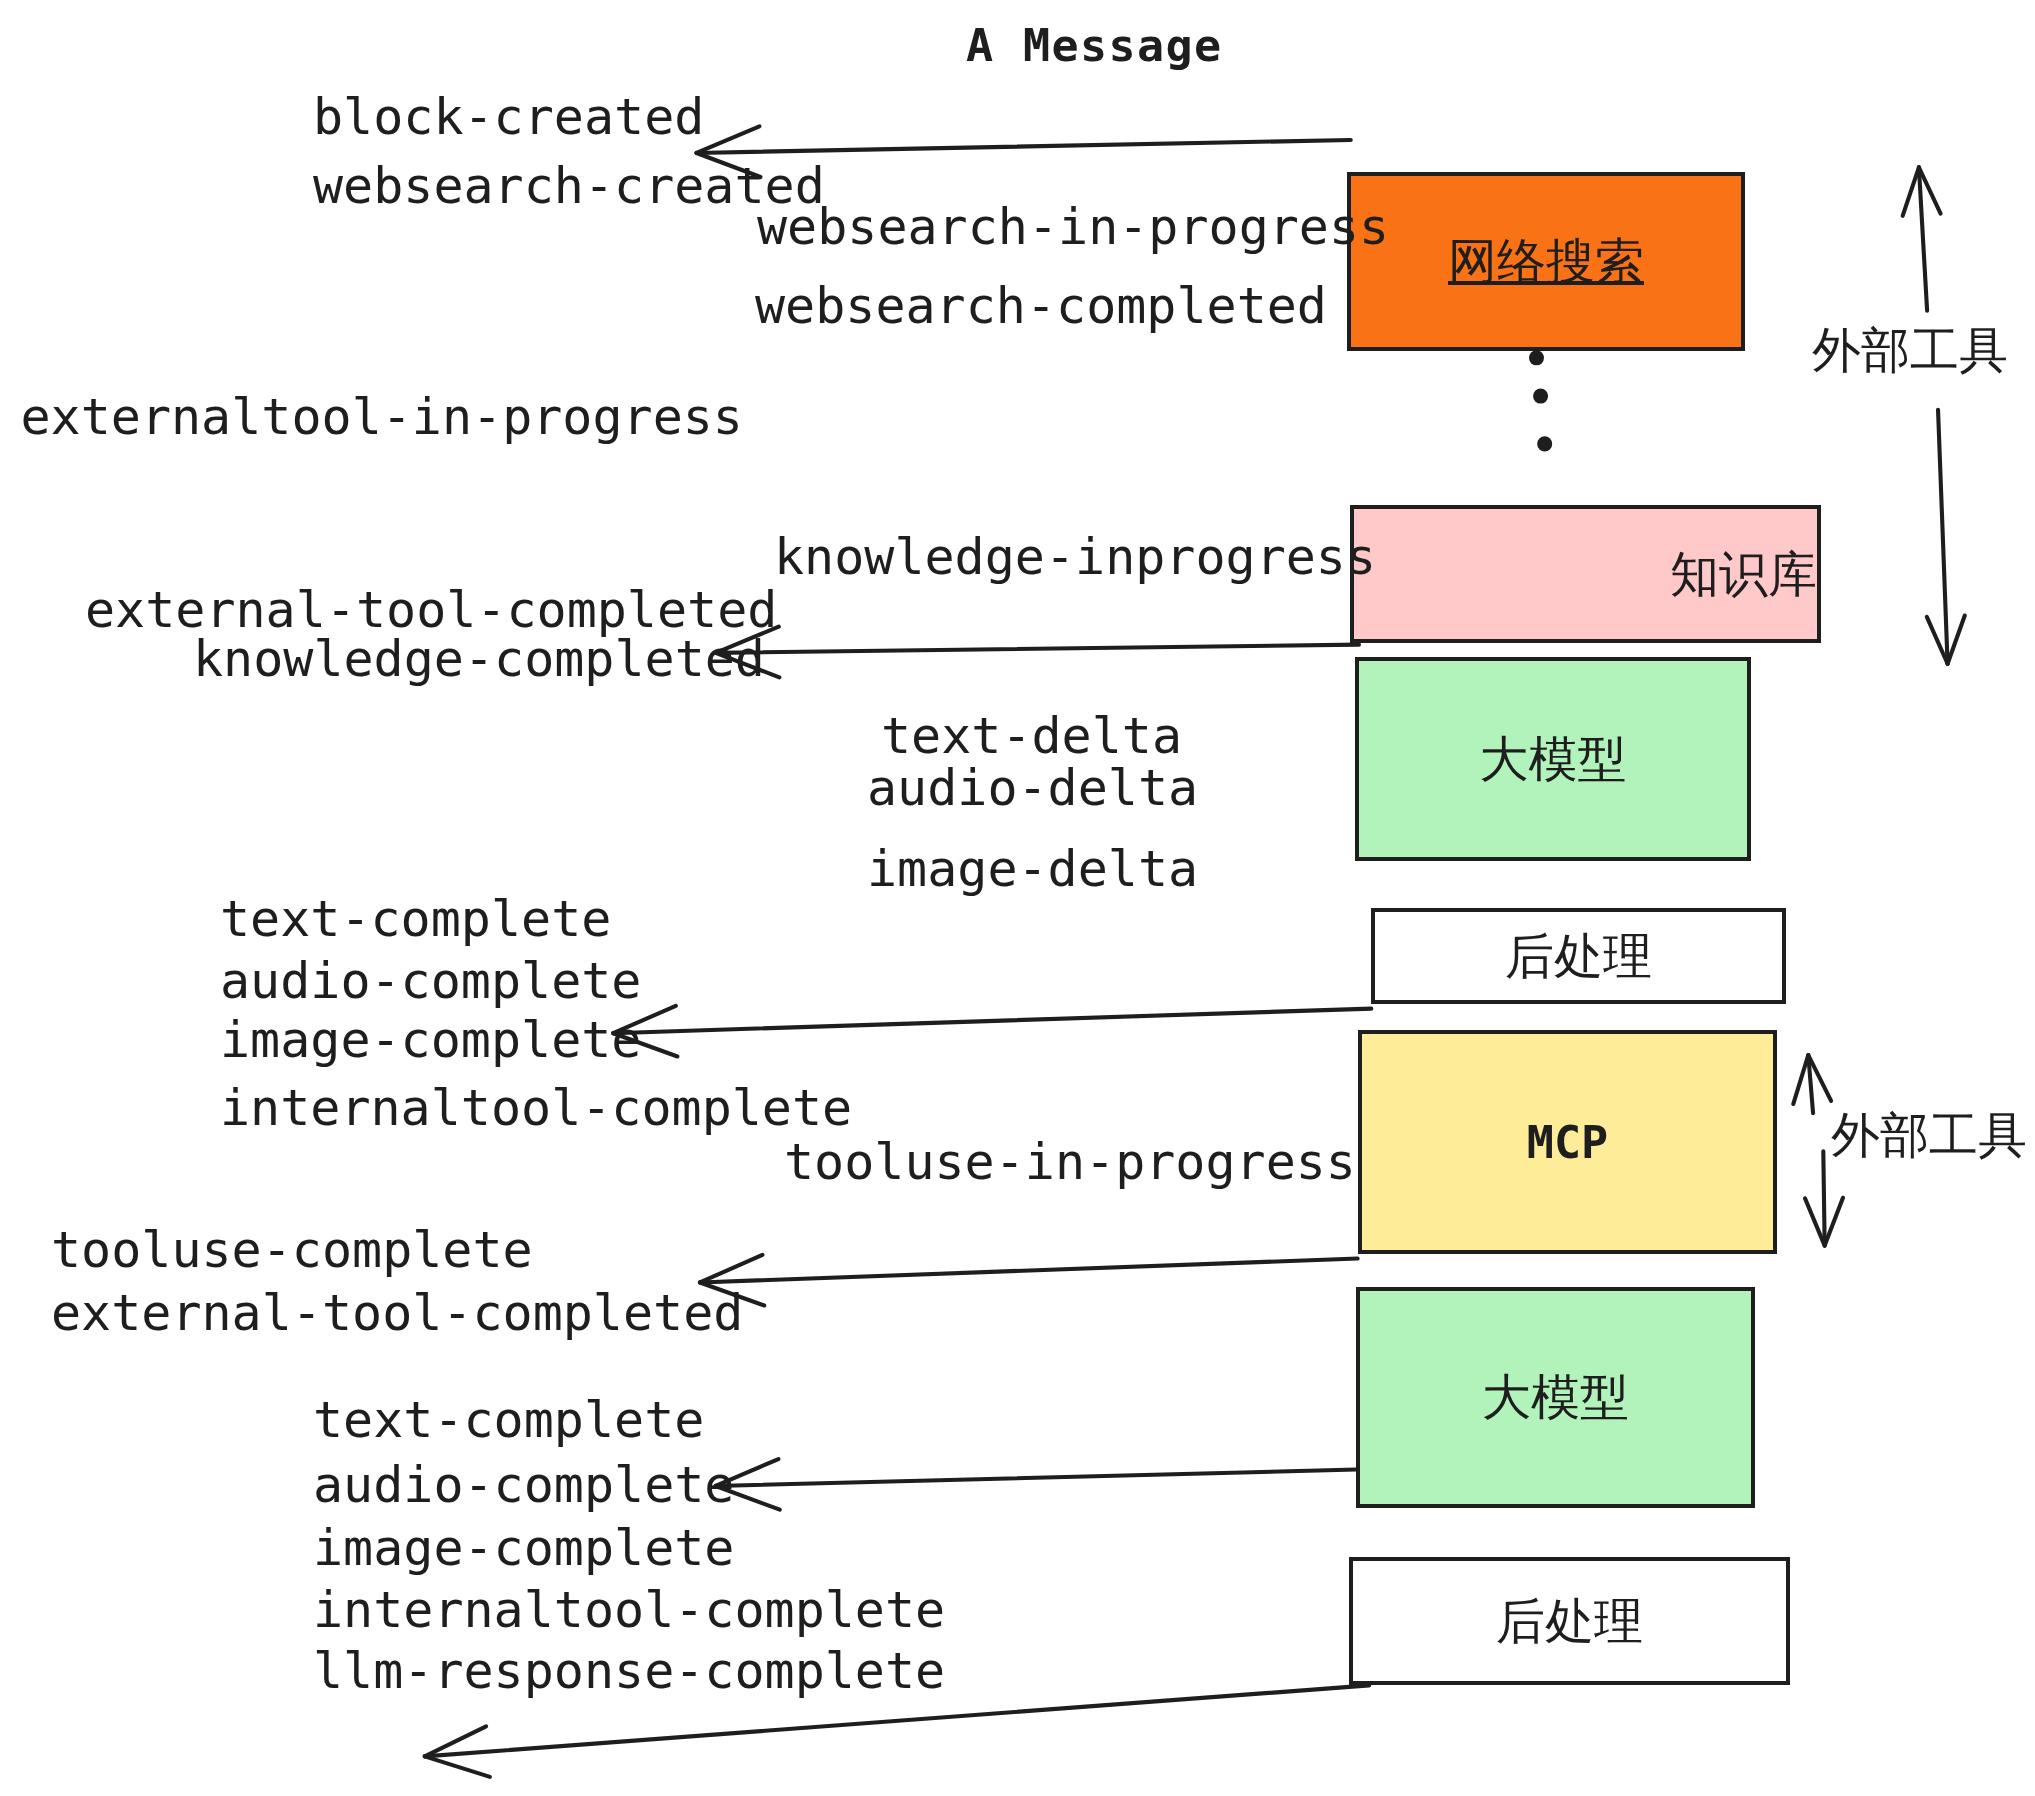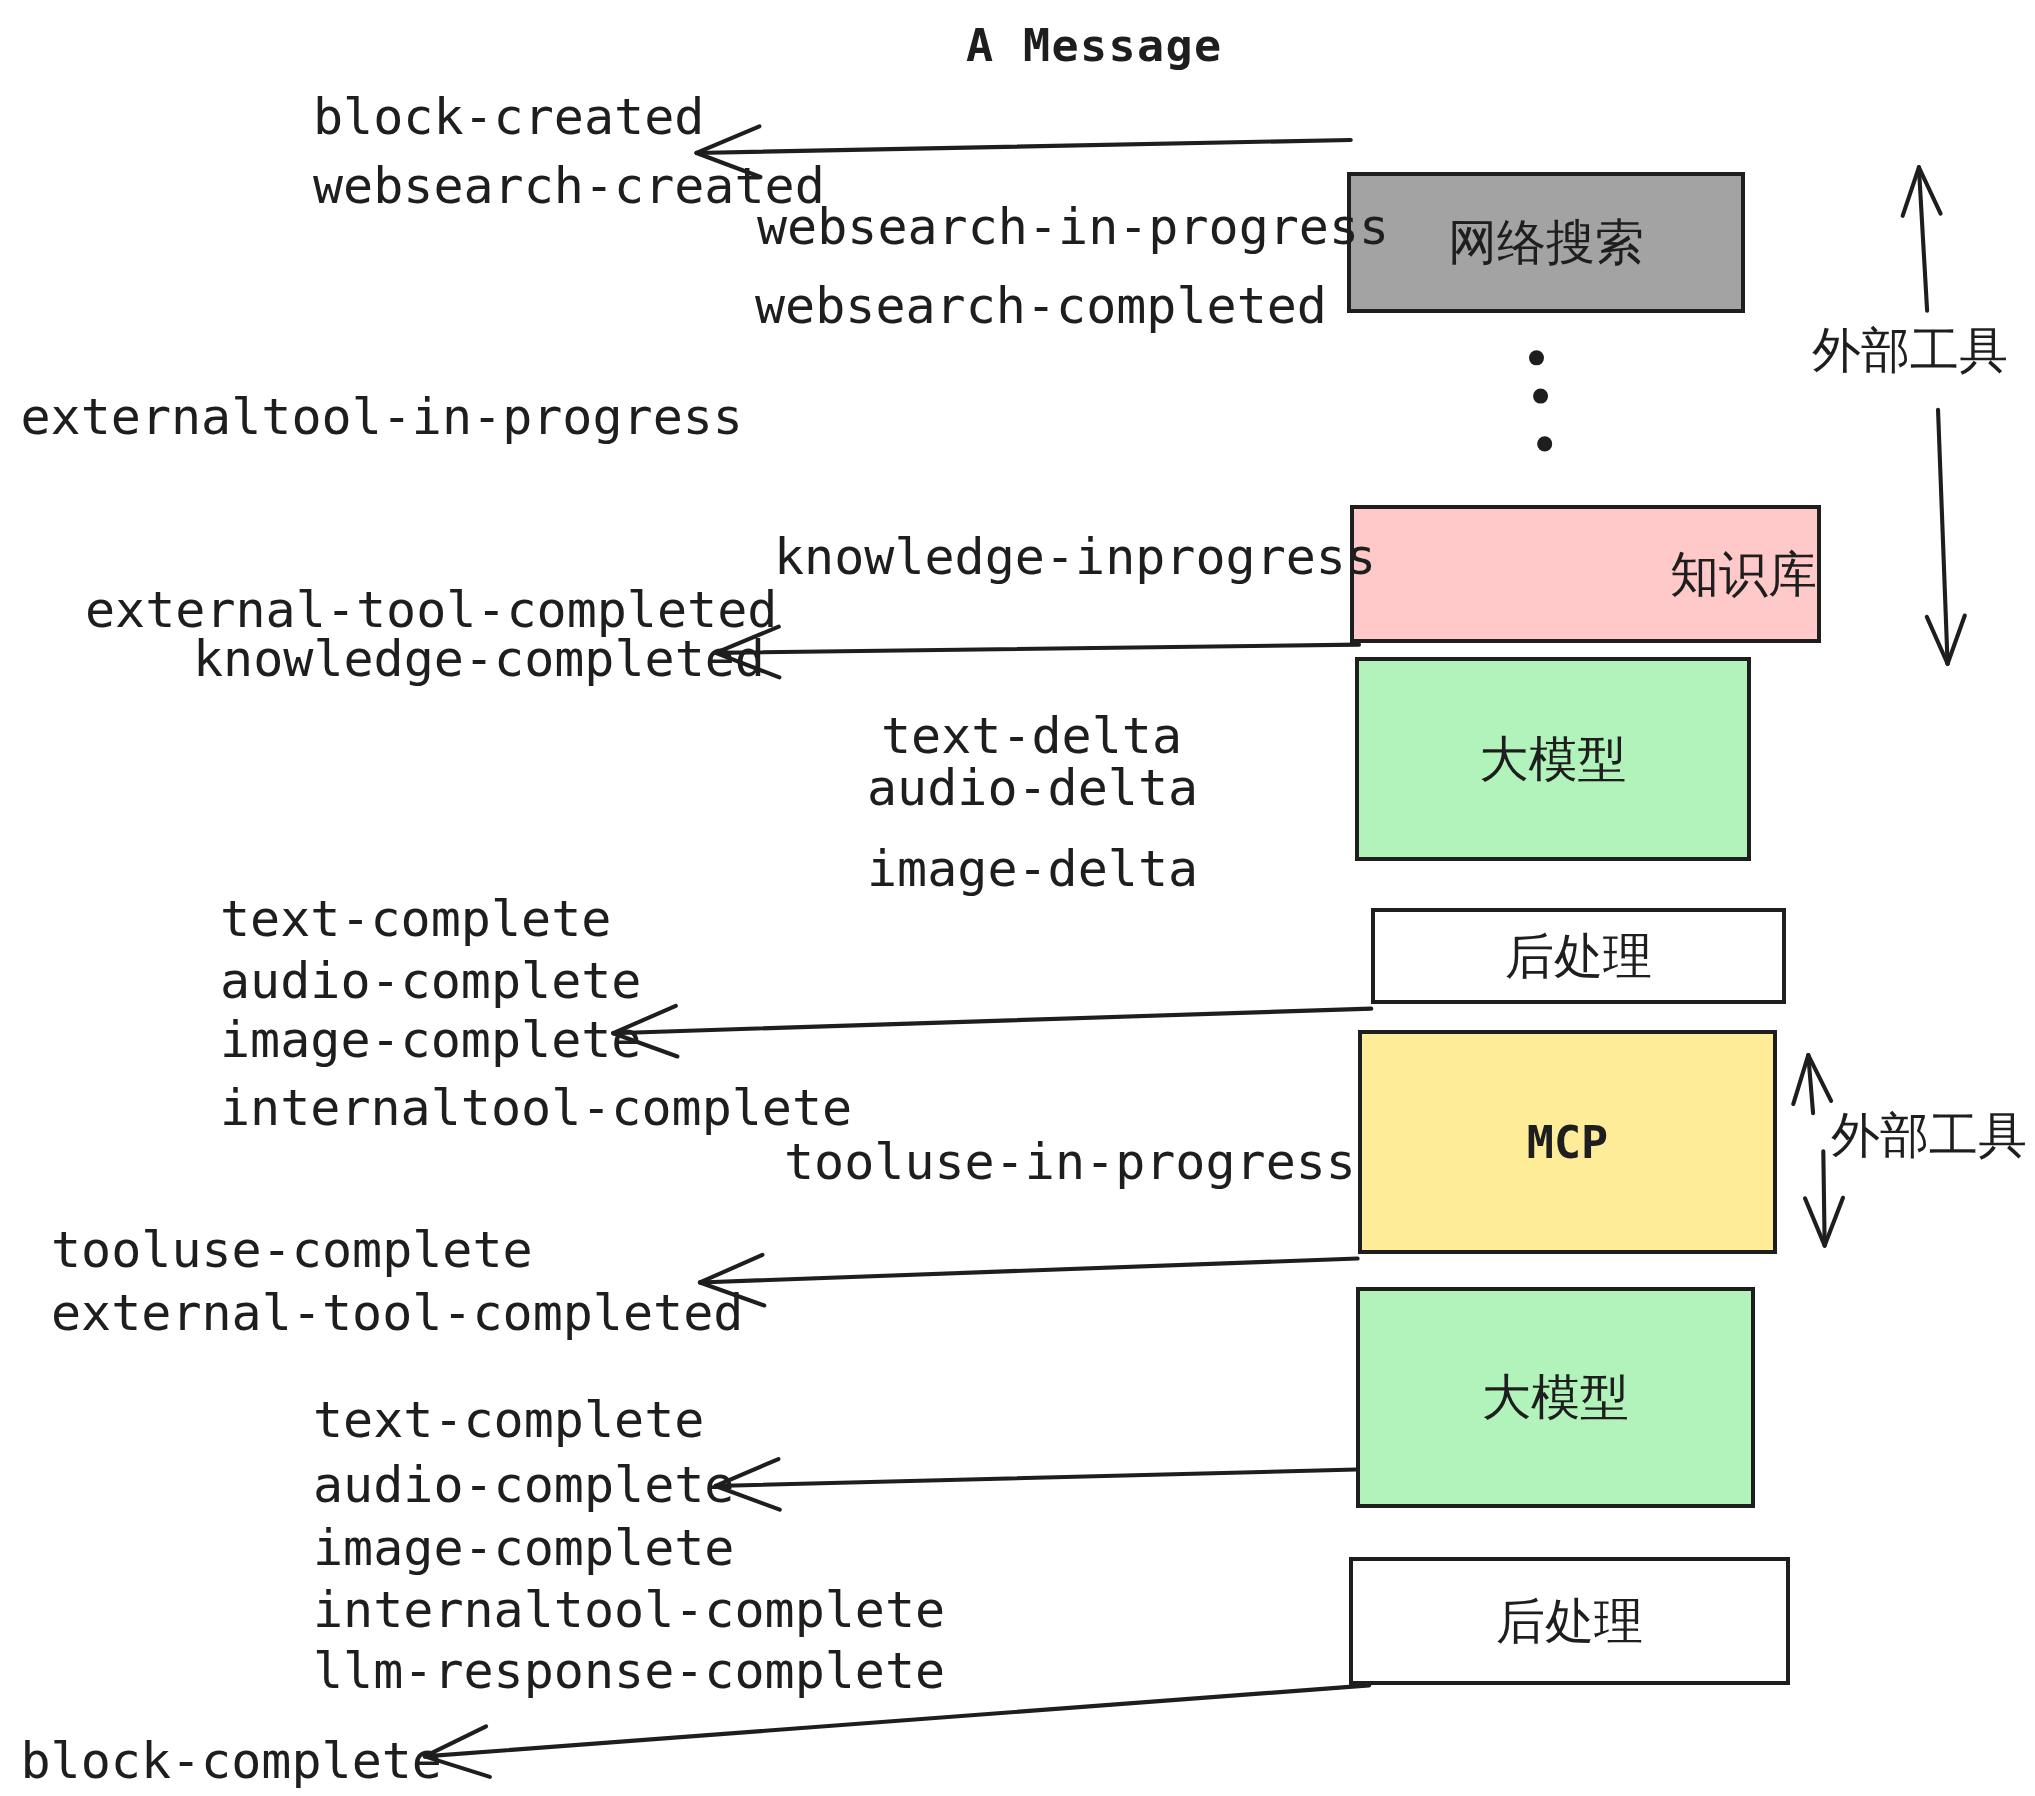--- a/index.html
+++ b/index.html
@@ -111,21 +111,21 @@
       </g>
       <g stroke="#1e1e1e" stroke-width="6" fill="none" stroke-linecap="round">
         <line x1="2670" y1="1686" x2="2672" y2="1824"></line>
         <line x1="2672" y1="1824" x2="2698.8068020225287" y2="1753.9543337148903"></line>
         <line x1="2672" y1="1824" x2="2643.1745737978617" y2="1754.7605978920594"></line>
       </g>
       <circle cx="2250" cy="524" r="11" fill="#1e1e1e"></circle>
       <circle cx="2256" cy="580" r="11" fill="#1e1e1e"></circle>
       <circle cx="2262" cy="650" r="11" fill="#1e1e1e"></circle>
     </svg>
-<div class="box" style="left: 1347px; top: 172px; width: 398px; height: 141px; background: #a3a3a3;">
+<div class="box" style="left: 1347px; top: 172px; width: 398px; height: 179px; background: #f97316; text-decoration: underline;">
       <span class="lbl">网络搜索</span>
     </div>
     <div class="box" style="left: 1350px; top: 505px; width: 471px; height: 138px; background: rgb(255, 201, 201); justify-content: flex-end;">
       <span class="lbl">知识库</span>
     </div>
     <div class="box" style="left: 1355px; top: 657px; width: 396px; height: 204px; background: rgb(178, 242, 187);">
       <span class="lbl">大模型</span>
     </div>
     <div class="box" style="left: 1371px; top: 908px; width: 415px; height: 96px; background: rgb(255, 255, 255);">
       <span class="lbl">后处理</span>
@@ -155,17 +155,16 @@
     <div class="evt" style="left: 220px; top: 1040px;">image-complete</div>
     <div class="evt" style="left: 220px; top: 1108px;">internaltool-complete</div>
     <div class="evt" style="left: 784px; top: 1162px;">tooluse-in-progress</div>
     <div class="evt" style="left: 51px; top: 1250px;">tooluse-complete</div>
     <div class="evt" style="left: 51px; top: 1313px;">external-tool-completed</div>
     <div class="evt" style="left: 313px; top: 1420px;">text-complete</div>
     <div class="evt" style="left: 313px; top: 1485px;">audio-complete</div>
     <div class="evt" style="left: 313px; top: 1548px;">image-complete</div>
     <div class="evt" style="left: 313px; top: 1610px;">internaltool-complete</div>
     <div class="evt" style="left: 313px; top: 1671px;">llm-response-complete</div>
-    <div class="evt" style="left: 20.5px; top: 1761px;">block-complete</div>
     <div class="anno" style="left: 1910px; top: 350px;">外部工具</div>
     <div class="anno" style="left: 1929px; top: 1135px;">外部工具</div>
   </div>
 
 
 </body></html>

